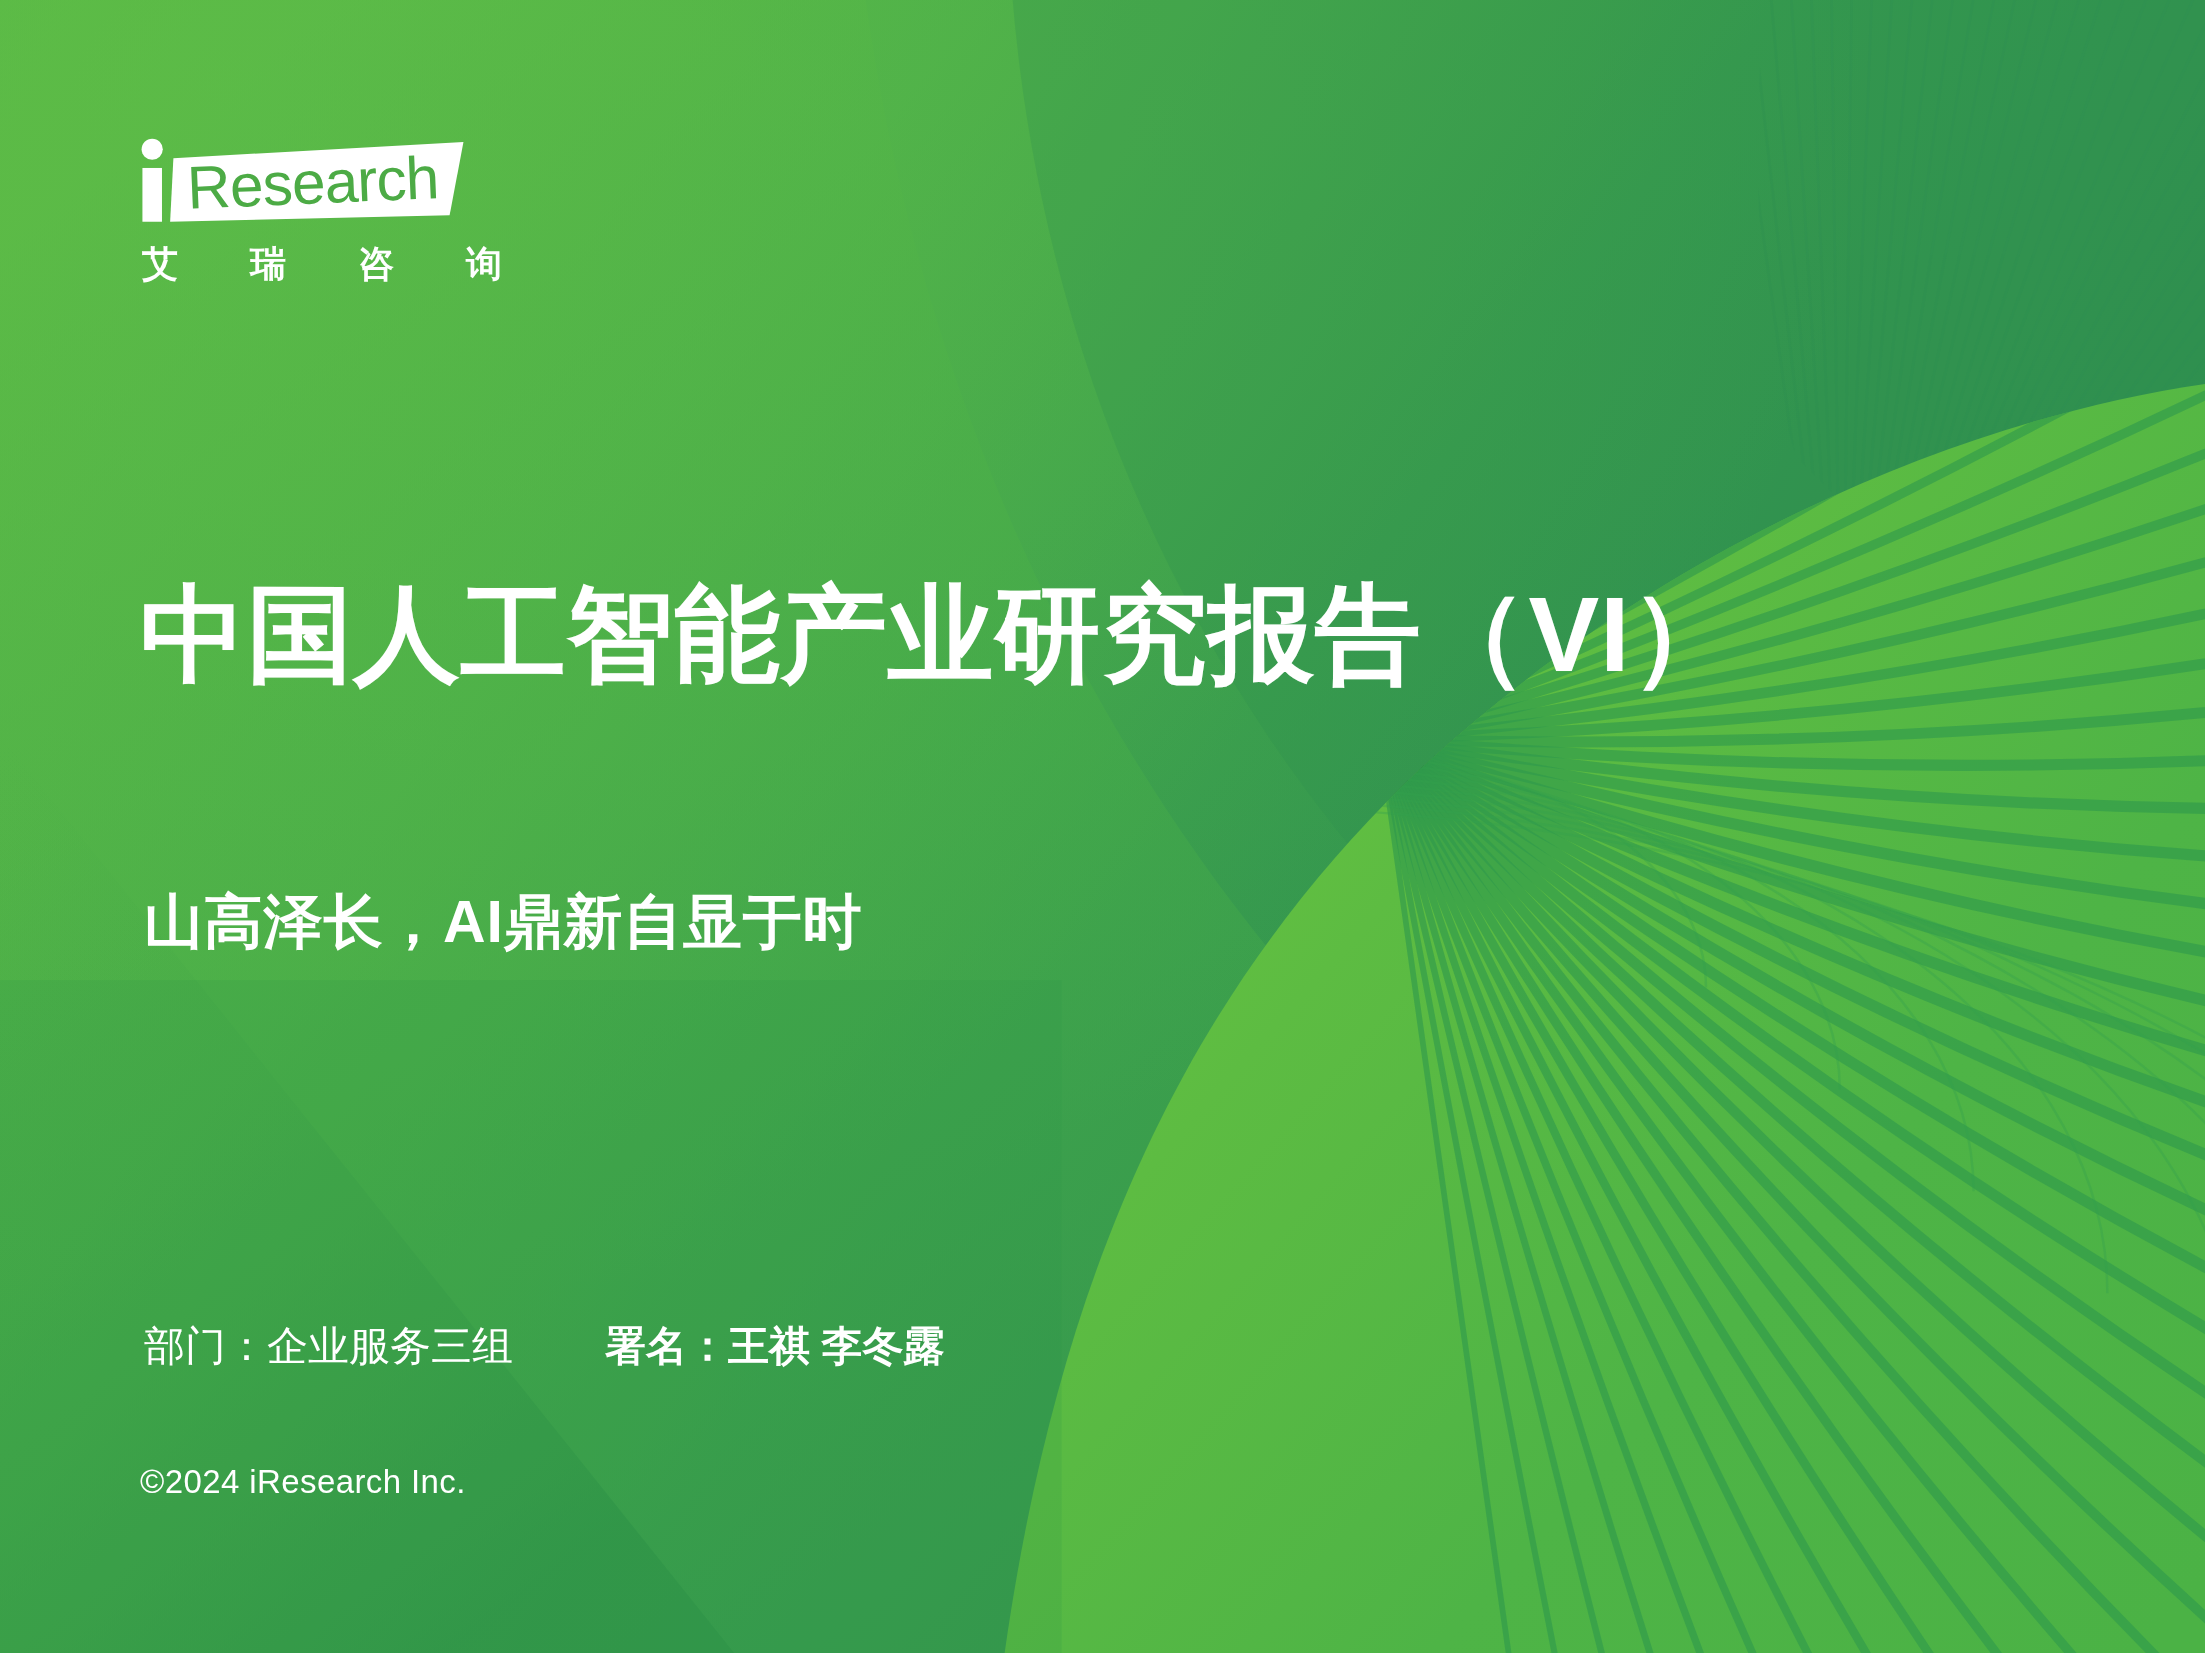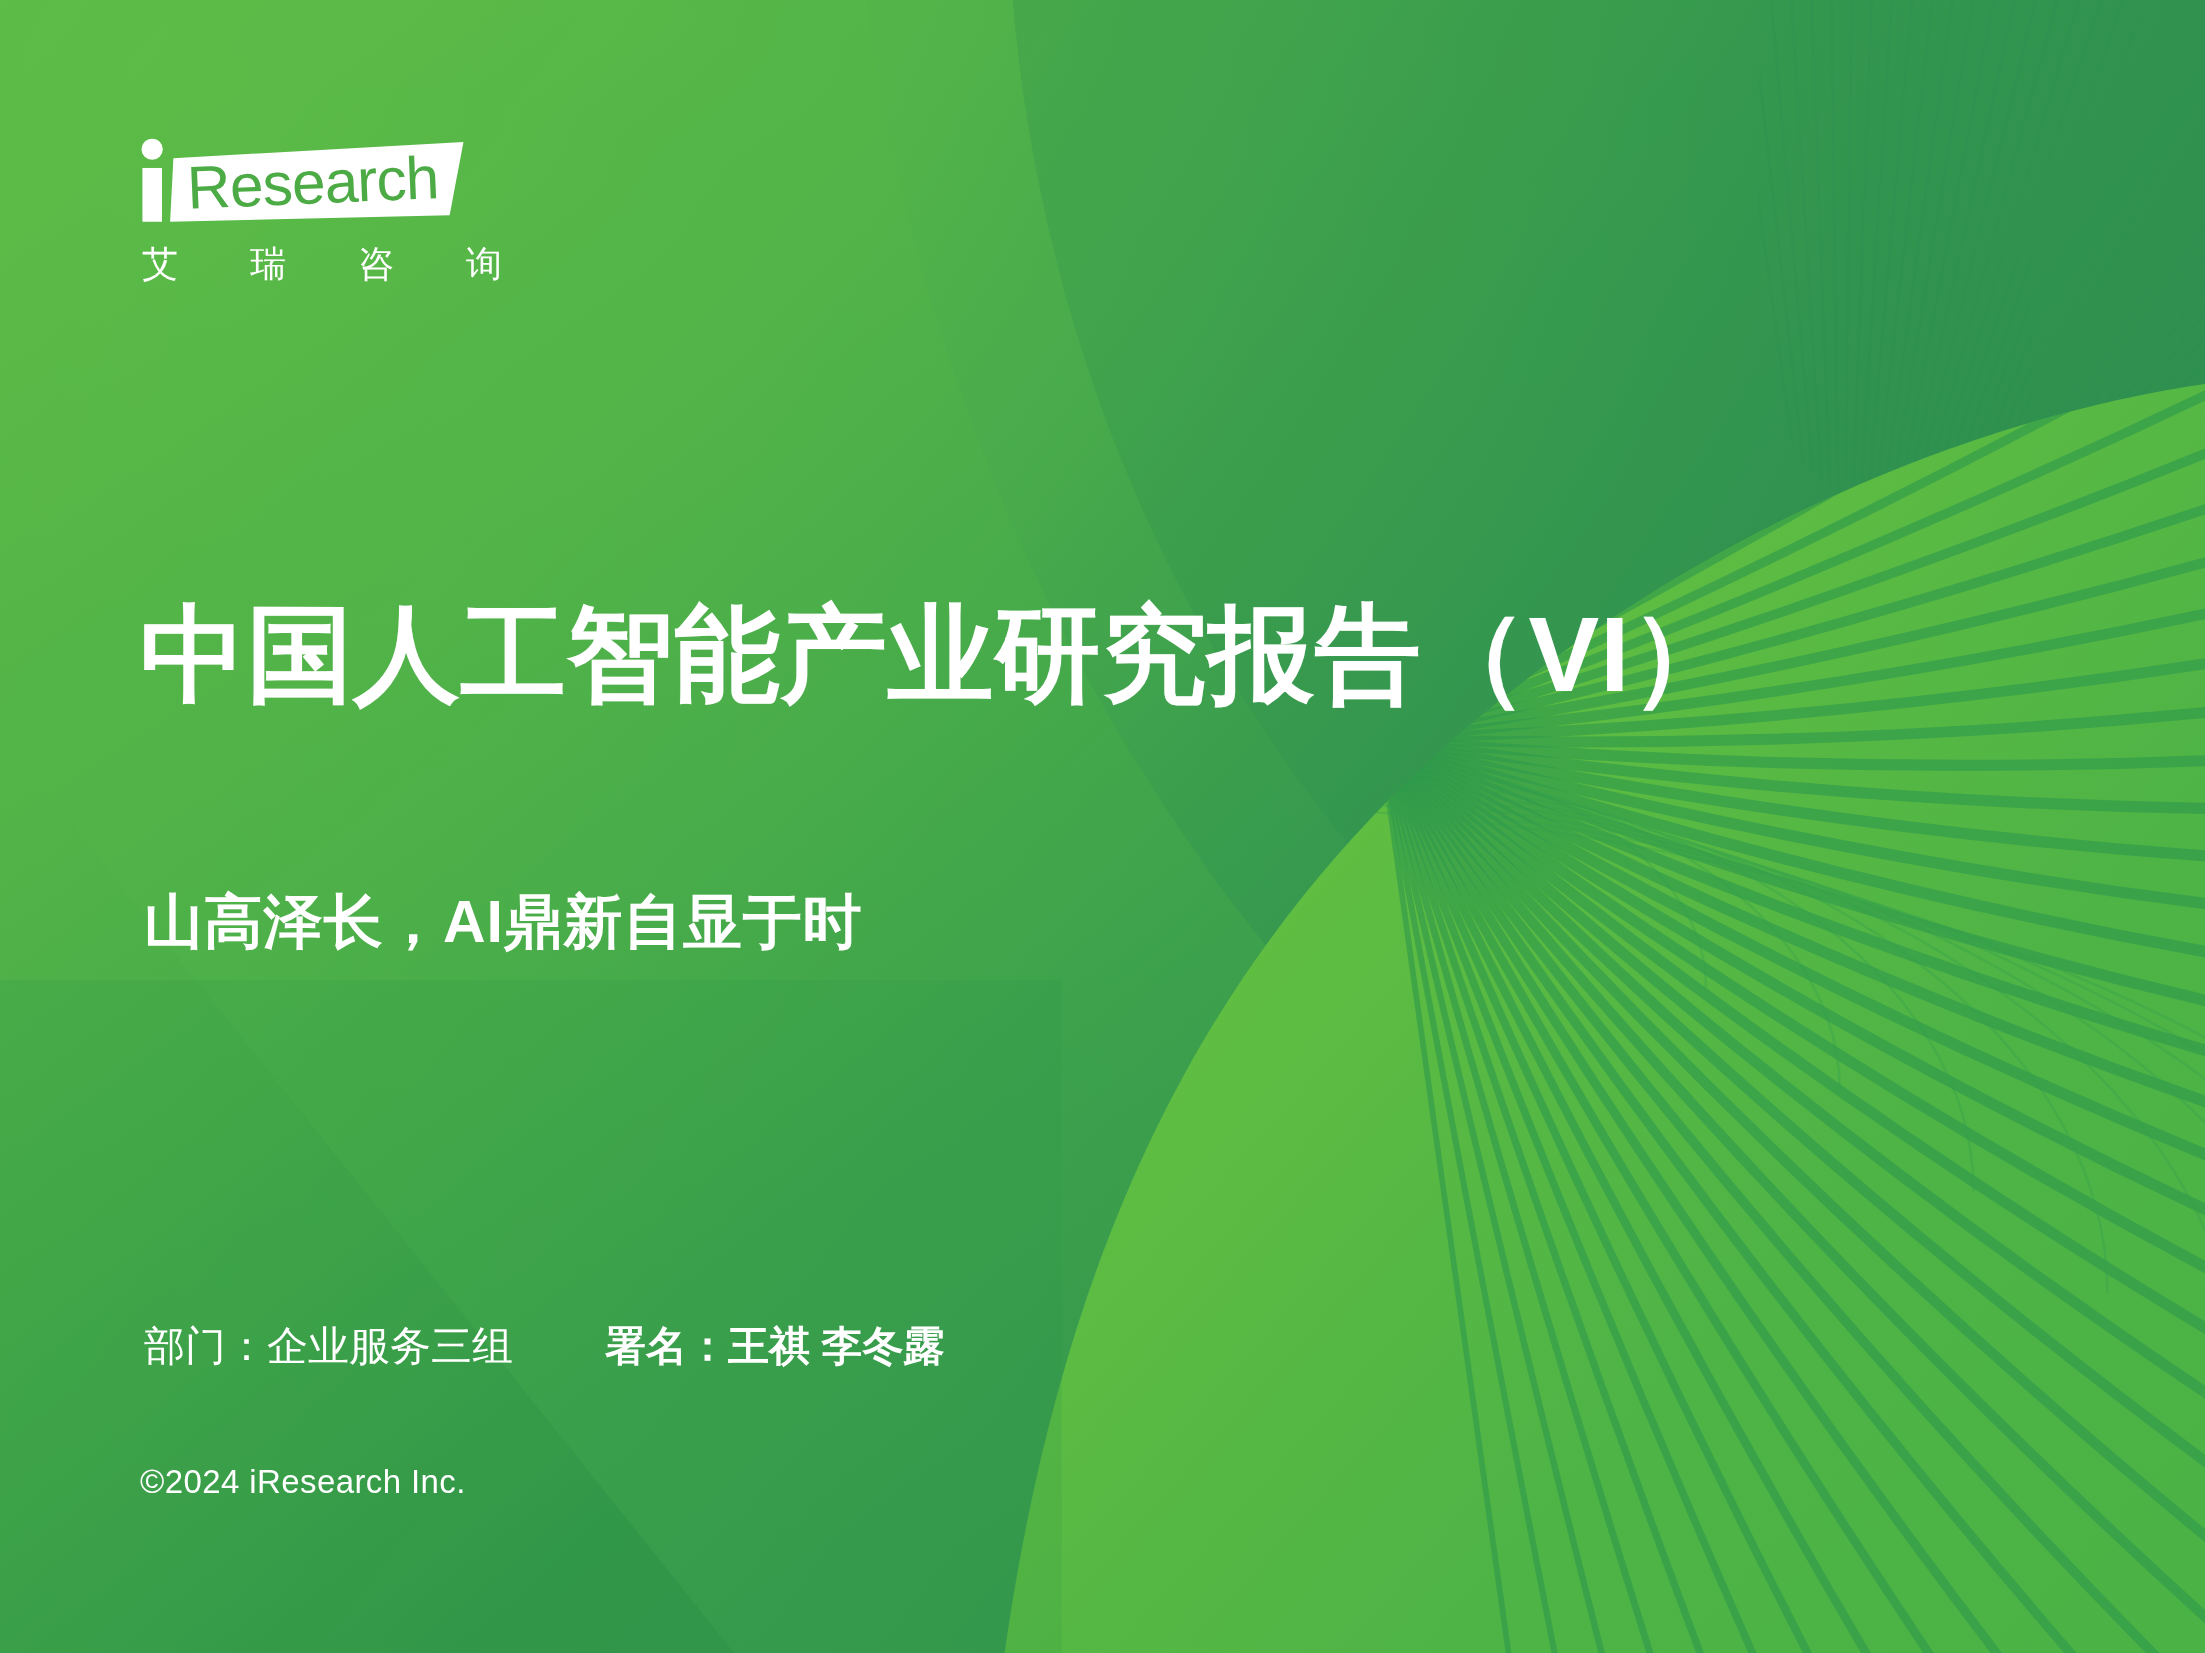--- a/index.html
+++ b/index.html
@@ -38,31 +38,31 @@
     width: 327px;
     height: 88px;
   }
   .logo-mark svg { display: block; }
 
   .logo-cn {
     margin-top: 21px;
     margin-left: 4.9px;
     color: #ffffff;
     font-size: 36px;
-    font-weight: 400;
+    font-weight: 700;
     letter-spacing: 31px;
     white-space: nowrap;
     line-height: 1;
   }
 
   
   .headline {
     position: absolute;
     left: 140px;
-    top: 592px;
+    top: 572px;
     color: #ffffff;
     font-size: 106px;
     font-weight: 800;
     line-height: 1.18;
     letter-spacing: 0.8px;
     white-space: nowrap;
     text-shadow: 0 0 0.8px rgba(255,255,255,0.35);
   }
   .subhead {
     position: absolute;

